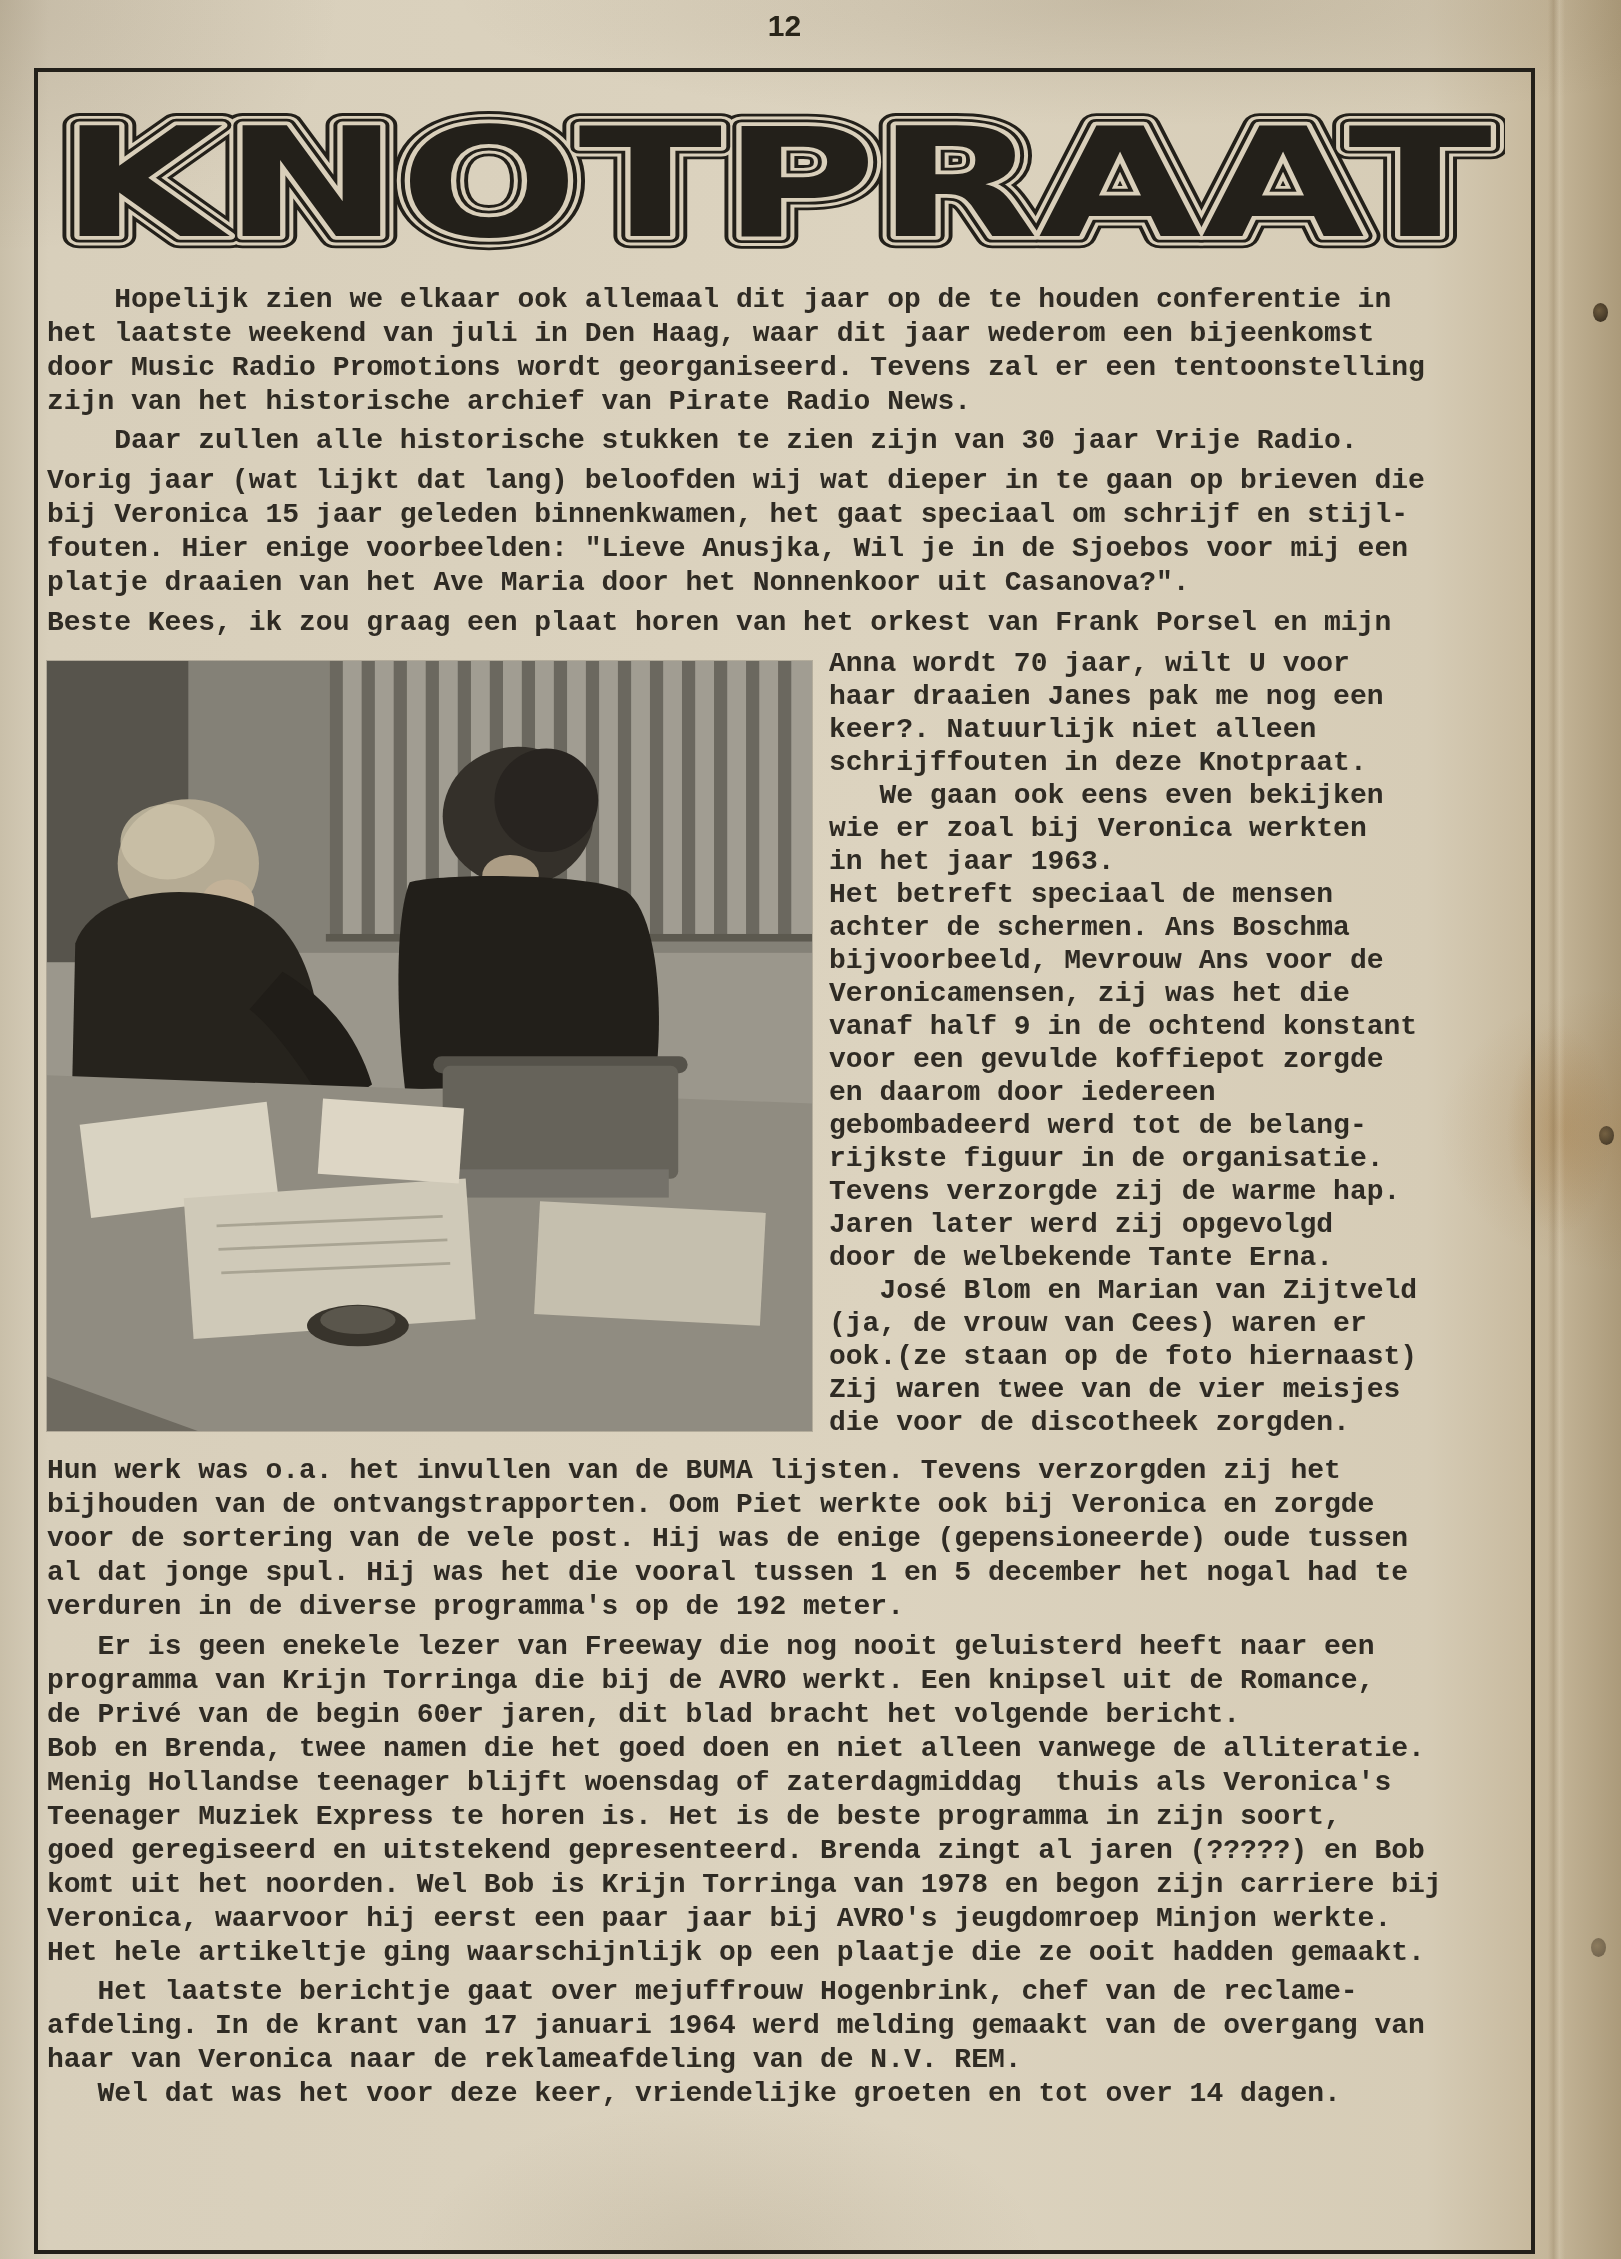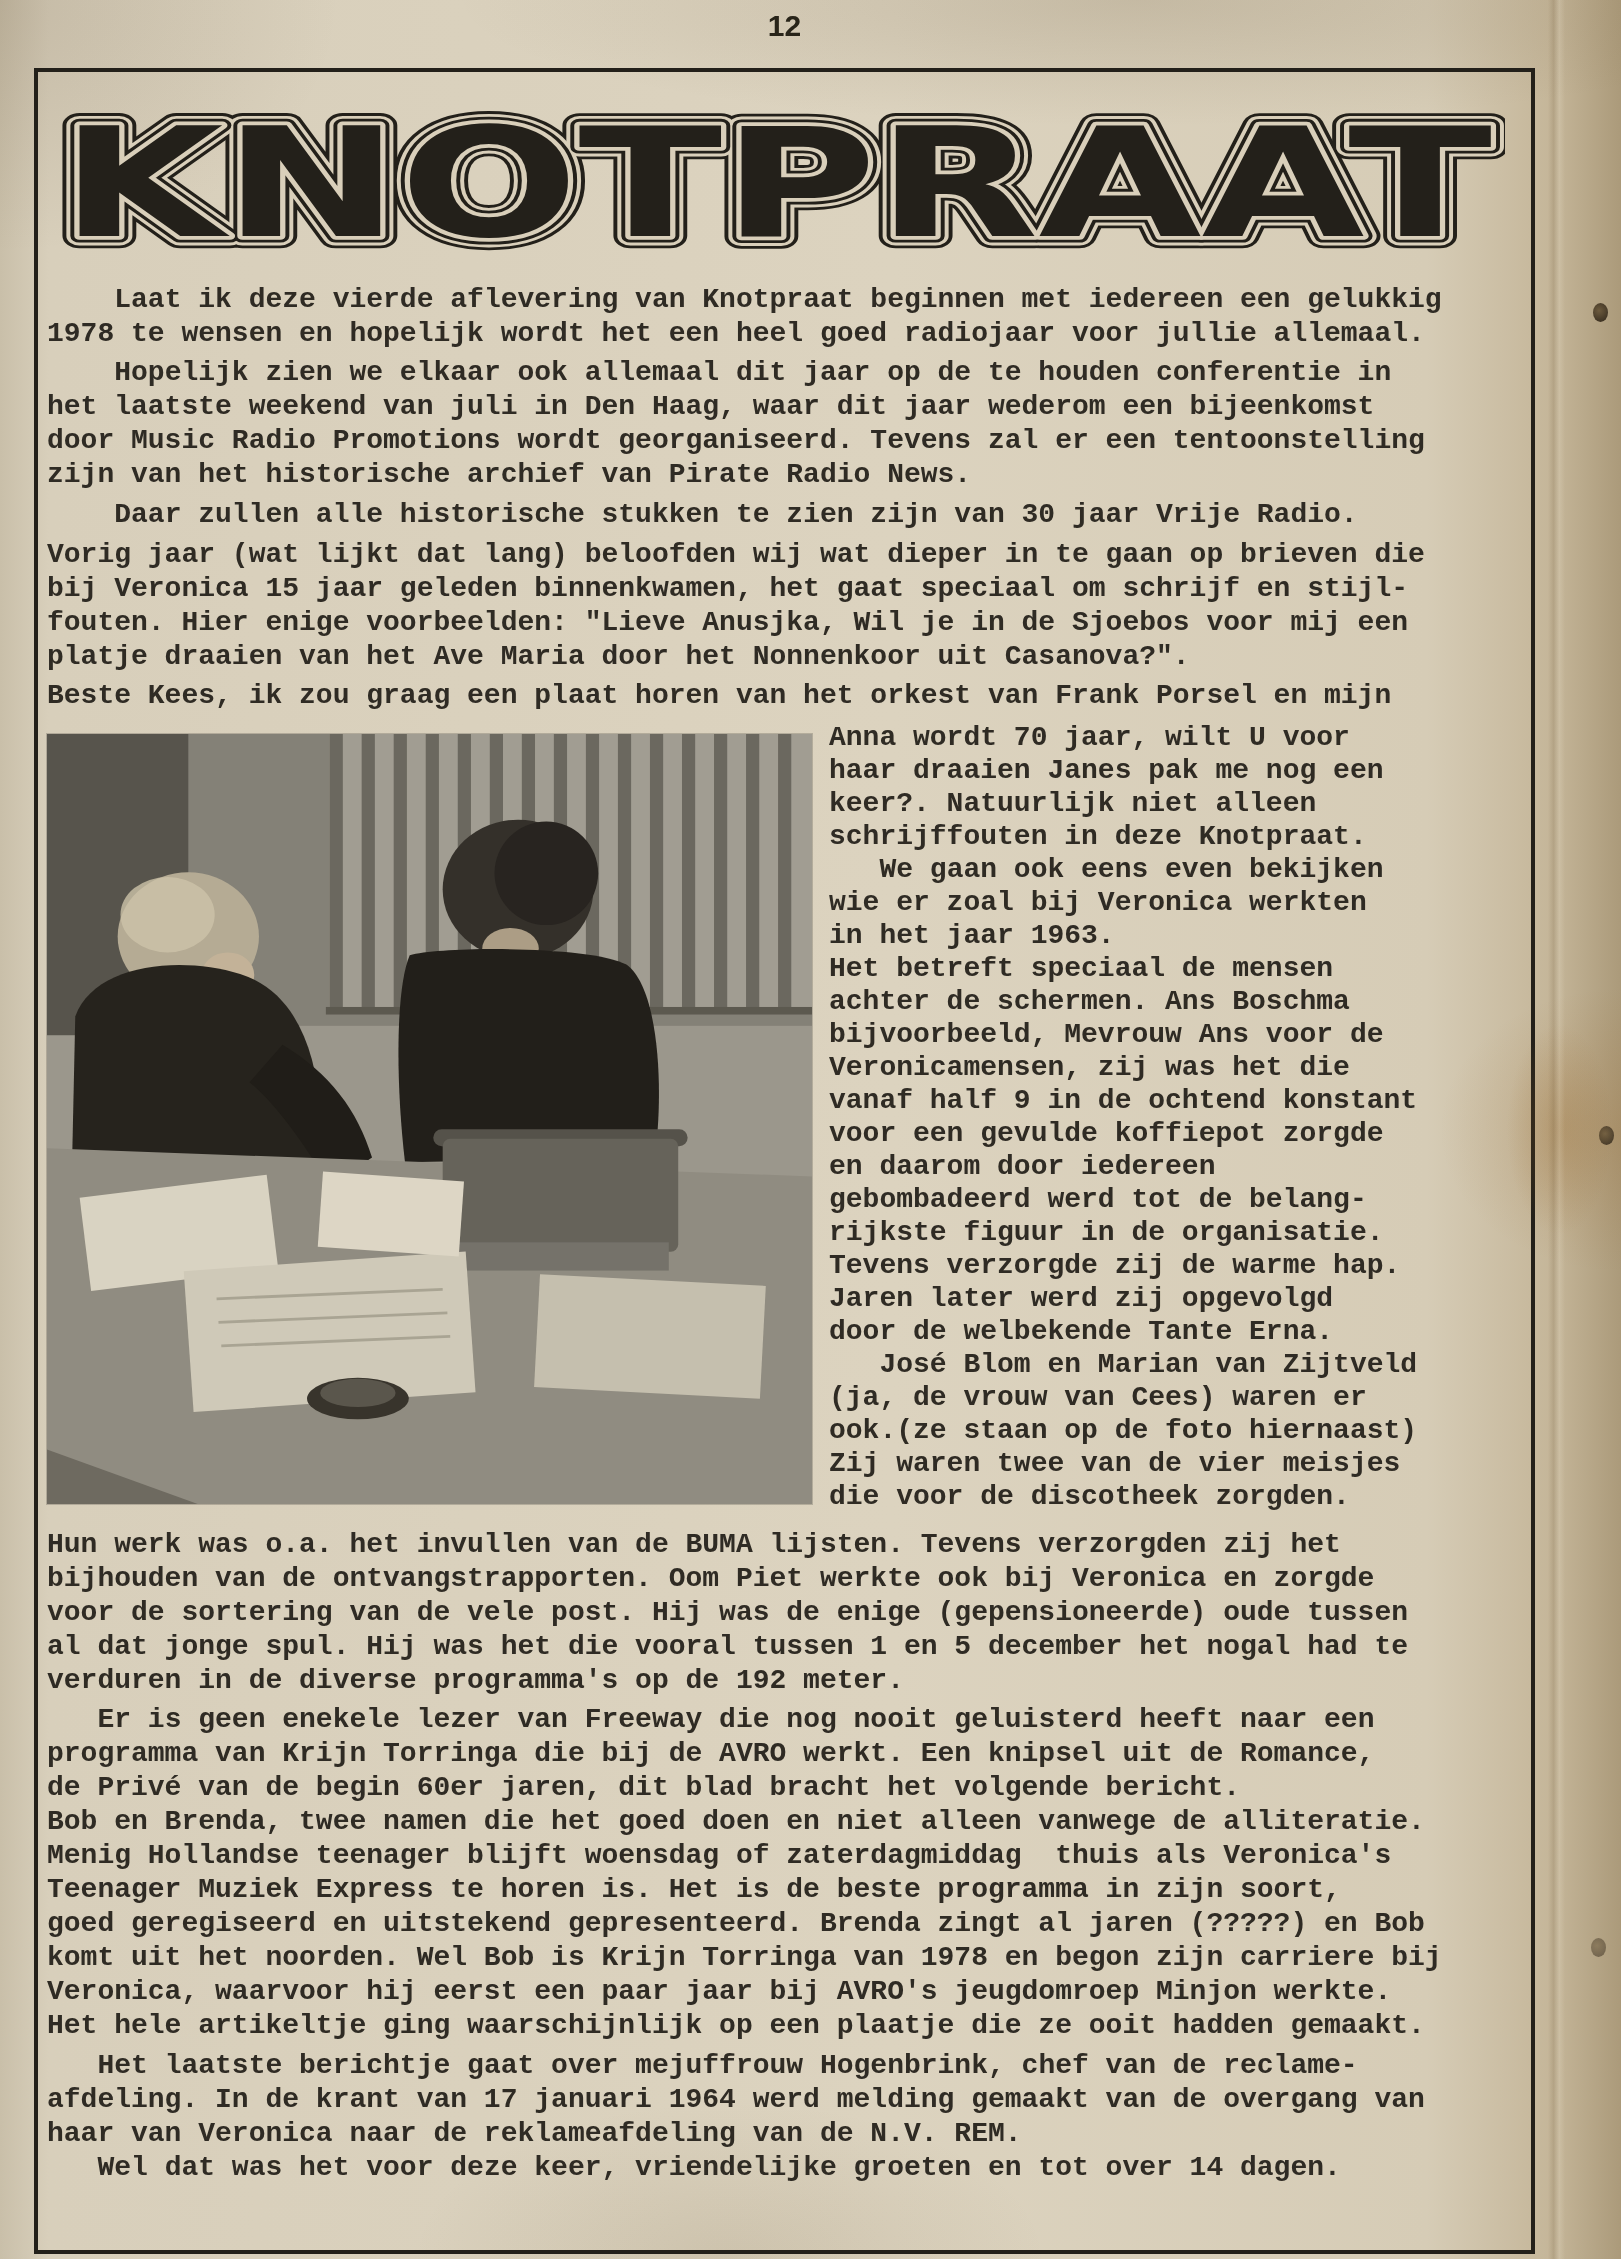--- a/index.html
+++ b/index.html
@@ -96,22 +96,20 @@
         <g class="logo-g">
           <text class="lo-a" x="14" y="156" textLength="1520" lengthAdjust="spacingAndGlyphs">KNOTPRAAT</text>
           <text class="lo-b" x="14" y="156" textLength="1520" lengthAdjust="spacingAndGlyphs">KNOTPRAAT</text>
           <text class="lo-c" x="14" y="156" textLength="1520" lengthAdjust="spacingAndGlyphs">KNOTPRAAT</text>
           <text class="lo-d" x="14" y="156" textLength="1520" lengthAdjust="spacingAndGlyphs">KNOTPRAAT</text>
           <text class="lo-e" x="14" y="156" textLength="1520" lengthAdjust="spacingAndGlyphs">KNOTPRAAT</text>
         </g>
       </svg>
     </div>
 
-    <p class="txt">    Laat ik deze vierde aflevering van Knotpraat beginnen met iedereen een gelukkig
-1978 te wensen en hopelijk wordt het een heel goed radiojaar voor jullie allemaal.</p>
     <p class="txt">    Hopelijk zien we elkaar ook allemaal dit jaar op de te houden conferentie in
 het laatste weekend van juli in Den Haag, waar dit jaar wederom een bijeenkomst
 door Music Radio Promotions wordt georganiseerd. Tevens zal er een tentoonstelling
 zijn van het historische archief van Pirate Radio News.</p>
     <p class="txt">    Daar zullen alle historische stukken te zien zijn van 30 jaar Vrije Radio.</p>
     <p class="txt">Vorig jaar (wat lijkt dat lang) beloofden wij wat dieper in te gaan op brieven die
 bij Veronica 15 jaar geleden binnenkwamen, het gaat speciaal om schrijf en stijl-
 fouten. Hier enige voorbeelden: "Lieve Anusjka, Wil je in de Sjoebos voor mij een
 platje draaien van het Ave Maria door het Nonnenkoor uit Casanova?".</p>
     <p class="txt">Beste Kees, ik zou graag een plaat horen van het orkest van Frank Porsel en mijn</p>

